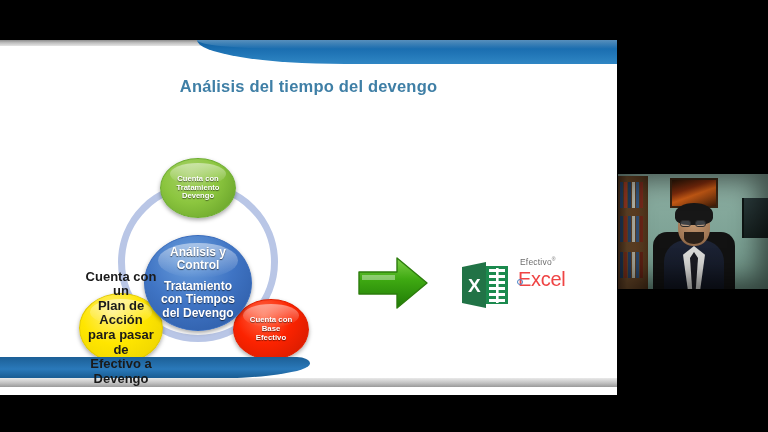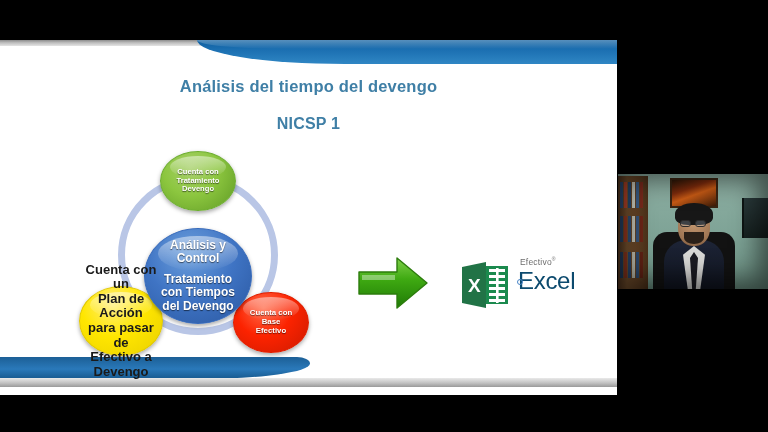--- a/index.html
+++ b/index.html
@@ -45,21 +45,21 @@
   #title-main {
     position:absolute; left:0; top:37px; width:617px; text-align:center;
     font-size:16.5px; font-weight:bold; color:#3f7fa6; letter-spacing:.2px;
   }
   #title-sub {
     position:absolute; left:0; top:75px; width:617px; text-align:center;
     font-size:16px; font-weight:bold; color:#3f7fa6; letter-spacing:.2px;
   }
 
   
-  #cycle { position:absolute; left:78px; top:111px; width:252px; height:230px; }
+  #cycle { position:absolute; left:78px; top:118px; width:252px; height:230px; }
   #ring {
     position:absolute; left:40px; top:24px; width:160px; height:160px;
     border-radius:50%; border:7px solid #b9c6e6;
   }
   .bubble {
     position:absolute; border-radius:50%;
     display:flex; align-items:center; justify-content:center;
     text-align:center; color:#ffffff; font-weight:bold; line-height:1.12;
     text-shadow:0 1px 1px rgba(0,0,0,.55);
     box-shadow:0 2px 4px rgba(0,0,0,.35);
@@ -102,21 +102,21 @@
   
   #excel { position:absolute; left:460px; top:215px; width:120px; height:62px; }
   #excel-mark { position:absolute; left:0; top:4px; width:52px; height:52px; }
   #excel-text { position:absolute; left:58px; top:2px; width:80px; }
   #excel-ms {
     font-size:8.5px; color:#6d6d6d; letter-spacing:.2px; line-height:1;
     margin-left:2px;
   }
   #excel-ms sup { font-size:5px; vertical-align:super; }
   #excel-name {
-    font-size:24px; color:#0c4a6e; line-height:1; margin-top:3px; letter-spacing:-.3px;
+    font-size:20px; color:#ef4444; line-height:1; margin-top:3px; letter-spacing:-.3px;
   }
   #excel-dot {
     position:absolute; left:-1px; top:22px; width:6px; height:6px;
     border-radius:50%; border:1.4px solid #4a86c8;
   }
 
   
   #webcam {
     position:absolute; left:618px; top:170px; width:150px; height:119px;
     overflow:hidden; background:#1d2b28;
@@ -182,21 +182,20 @@
 
   <div id="slide">
 
     <div id="slide-top-bevel"></div>
 
     <div id="top-banner">
       <div id="top-banner-shine"></div>
     </div>
 
     <div id="title-main">Análisis del tiempo del devengo</div>
-    <div id="title-sub">NICSP 1</div>
 
     <div id="cycle">
       <div id="ring"></div>
 
       <div class="bubble" id="bub-green">
         <div class="gloss"></div>
         <div class="lbl">
           <span>Cuenta con</span><br>
           <span>Tratamiento</span><br>
           <span>Devengo</span>

